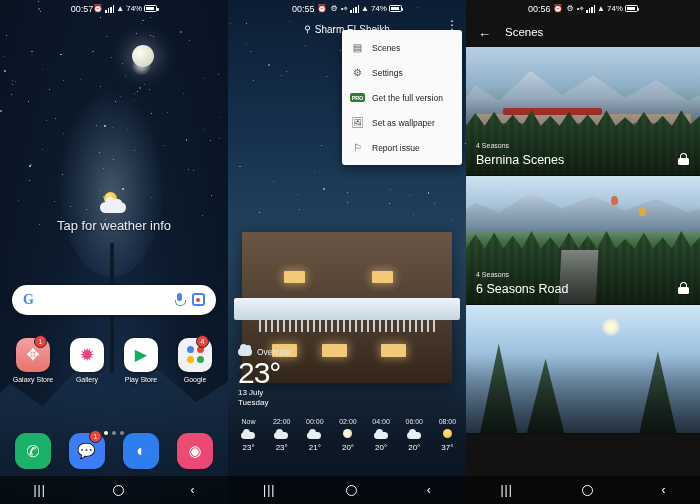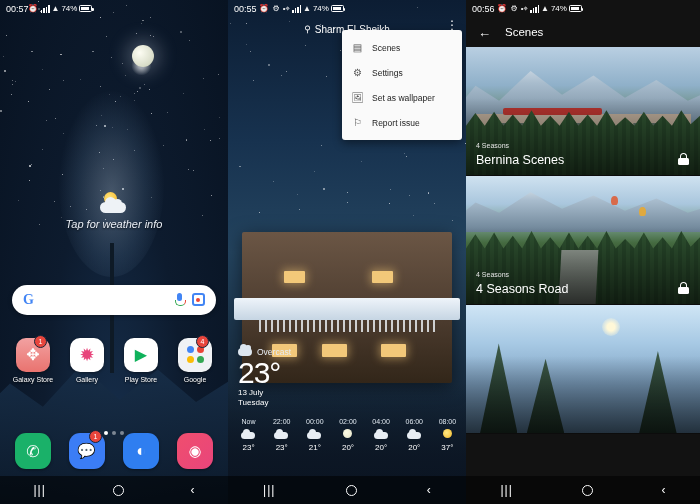--- a/index.html
+++ b/index.html
@@ -11,21 +11,21 @@
   }
   .screens { display: flex; width: 700px; height: 504px; }
   .phone { position: relative; overflow: hidden; height: 504px; }
   .p1 { width: 228px; }
   .p2 { width: 238px; }
   .p3 { width: 234px; }
 
   
   .statusbar {
     position: absolute; top: 0; left: 0; right: 0; height: 17px;
-    display: flex; align-items: center; justify-content: flex-start;
+    display: flex; align-items: center; justify-content: center;
     padding: 0 6px; color: #fff; font-size: 9px; z-index: 40;
   }
   .sb-left { display: flex; align-items: center; gap: 3px; }
   .sb-right { display: flex; align-items: center; gap: 2px; font-size: 8px; }
   .sb-ico { font-size: 8px; opacity: .95; }
 
   
   .bars { display: inline-flex; align-items: flex-end; gap: 1px; height: 8px; }
   .bars i { width: 1.5px; background: #fff; display: block; }
   .bars i:nth-child(1){height:3px}.bars i:nth-child(2){height:4.5px}
@@ -72,21 +72,21 @@
     position: absolute; left: 0; right: 0; top: 38%;
     display: flex; flex-direction: column; align-items: center; gap: 4px;
     color: #fff; z-index: 5;
   }
   .ww-icon { width: 28px; height: 22px; position: relative; }
   .ww-sun { position:absolute; left:4px; top:0; width:13px;height:13px;border-radius:50%;
             background: radial-gradient(circle at 40% 40%, #ffe37a, #f5b424); }
   .ww-cloud { position:absolute; left:0; bottom:1px; width:26px;height:11px;border-radius:7px;background:#eef2f6; }
   .ww-cloud:before{content:"";position:absolute;left:5px;top:-5px;width:11px;height:11px;border-radius:50%;background:#eef2f6;}
   .ww-cloud:after{content:"";position:absolute;left:13px;top:-3px;width:9px;height:9px;border-radius:50%;background:#eef2f6;}
-  .ww-text { font-size: 11px; color: #e9eef5; text-shadow: 0 1px 2px rgba(0,0,0,.7); font-style: italic; }
+  .ww-text { font-size: 13px; color: #e9eef5; text-shadow: 0 1px 2px rgba(0,0,0,.7); }
 
   .searchbar {
     position: absolute; left: 12px; right: 12px; top: 56.5%;
     height: 30px; border-radius: 16px; background: #fff;
     display: flex; align-items: center; padding: 0 11px; gap: 8px;
     box-shadow: 0 1px 4px rgba(0,0,0,.35); z-index: 6;
   }
   .g-logo { font-size: 14px; font-weight: bold; font-family: "Liberation Serif", serif; color:#4285F4; }
   .sb-spacer { flex: 1; }
   .mic { width: 9px; height: 13px; position: relative; }
@@ -573,20 +573,26 @@
     <div class="menu">
       <div class="menu-item">
         <span class="mi-ic">▤</span>
         <span>Scenes</span>
       </div>
       <div class="menu-item">
         <span class="mi-ic">⚙</span>
         <span>Settings</span>
       </div>
       <div class="menu-item">
+        <span class="mi-ic">
+          <span class="pro-badge">PRO</span>
+        </span>
+        <span>Get the full version</span>
+      </div>
+      <div class="menu-item">
         <span class="mi-ic">🖼</span>
         <span>Set as wallpaper</span>
       </div>
       <div class="menu-item">
         <span class="mi-ic">⚐</span>
         <span>Report issue</span>
       </div>
     </div>
 
     <div class="w2-info">
@@ -709,21 +715,21 @@
 
 
       <div class="scene sc3">
         <div class="art-mtn" style="top:4%;height:40%;"></div>
         <div class="art-balloon" style="left:62%;top:16%;background:#d86a4a;"></div>
         <div class="art-balloon" style="left:74%;top:24%;background:#e0a93f;"></div>
         <div class="art-forest" style="height:62%;"></div>
         <div style="position:absolute;left:40%;bottom:0;width:16%;height:42%;background:linear-gradient(#9aa39a,#6f776f);transform:skewX(-3deg);"></div>
         <div class="scene-grad"></div>
         <div class="scene-sub">4 Seasons</div>
-        <div class="scene-name">4 Seasons Road</div>
+        <div class="scene-name">6 Seasons Road</div>
         <div class="lock">
           <div class="lock-shackle"></div>
             <div class="lock-body"></div>
         </div>
       </div>
 
       <div class="scene sc4">
         <div class="art-sun"></div>
 
         <div class="art-snow-tree" style="left:6%;"></div>

